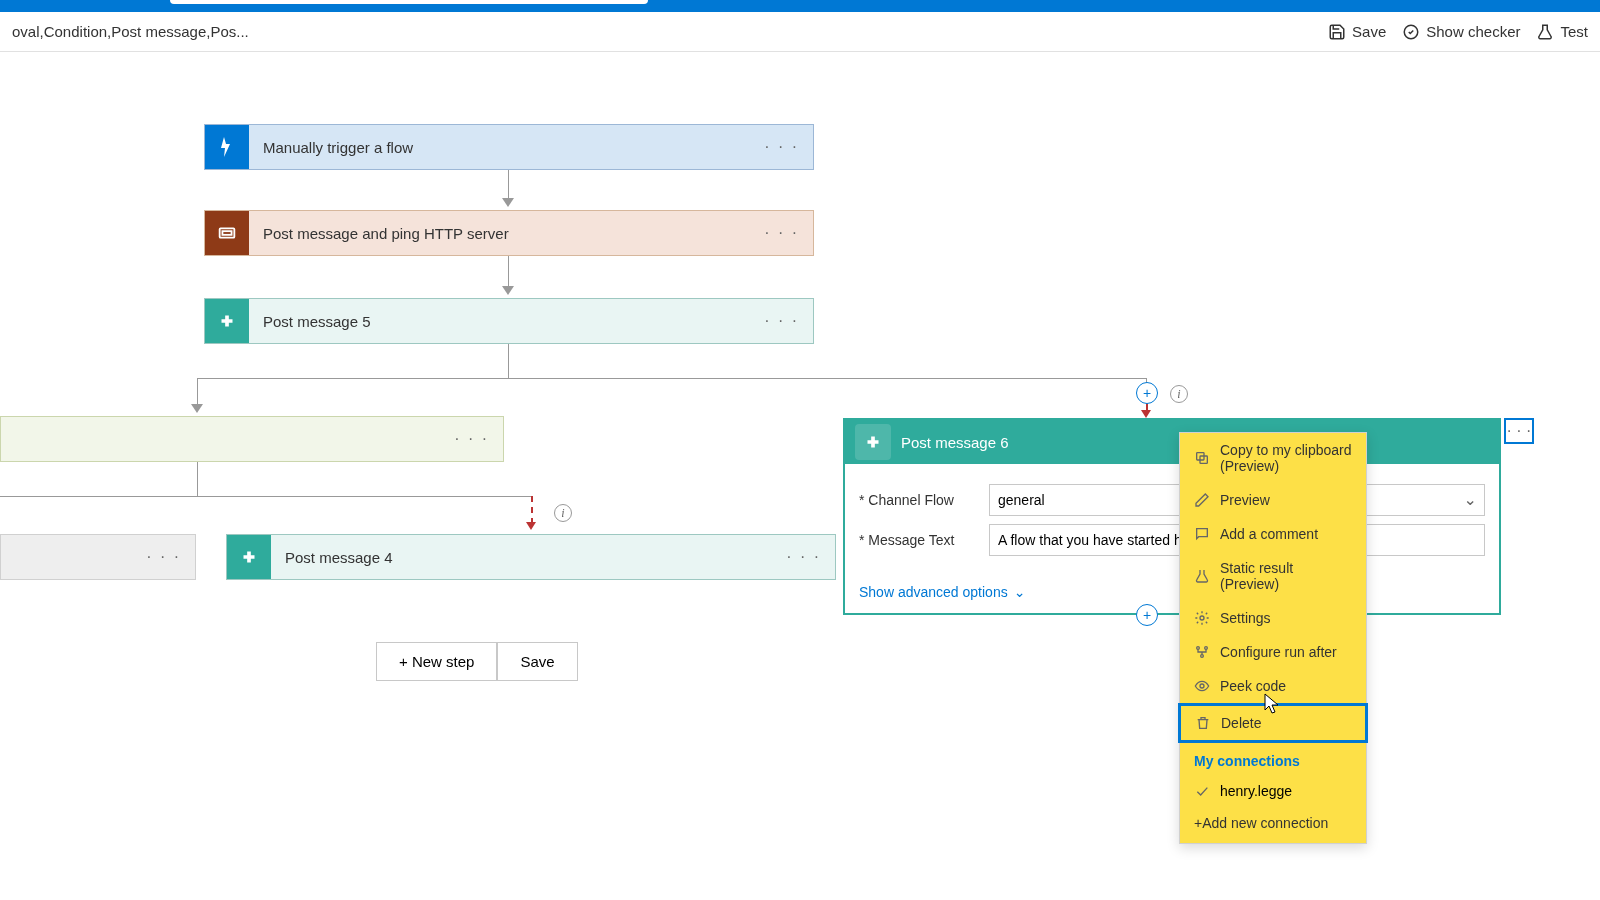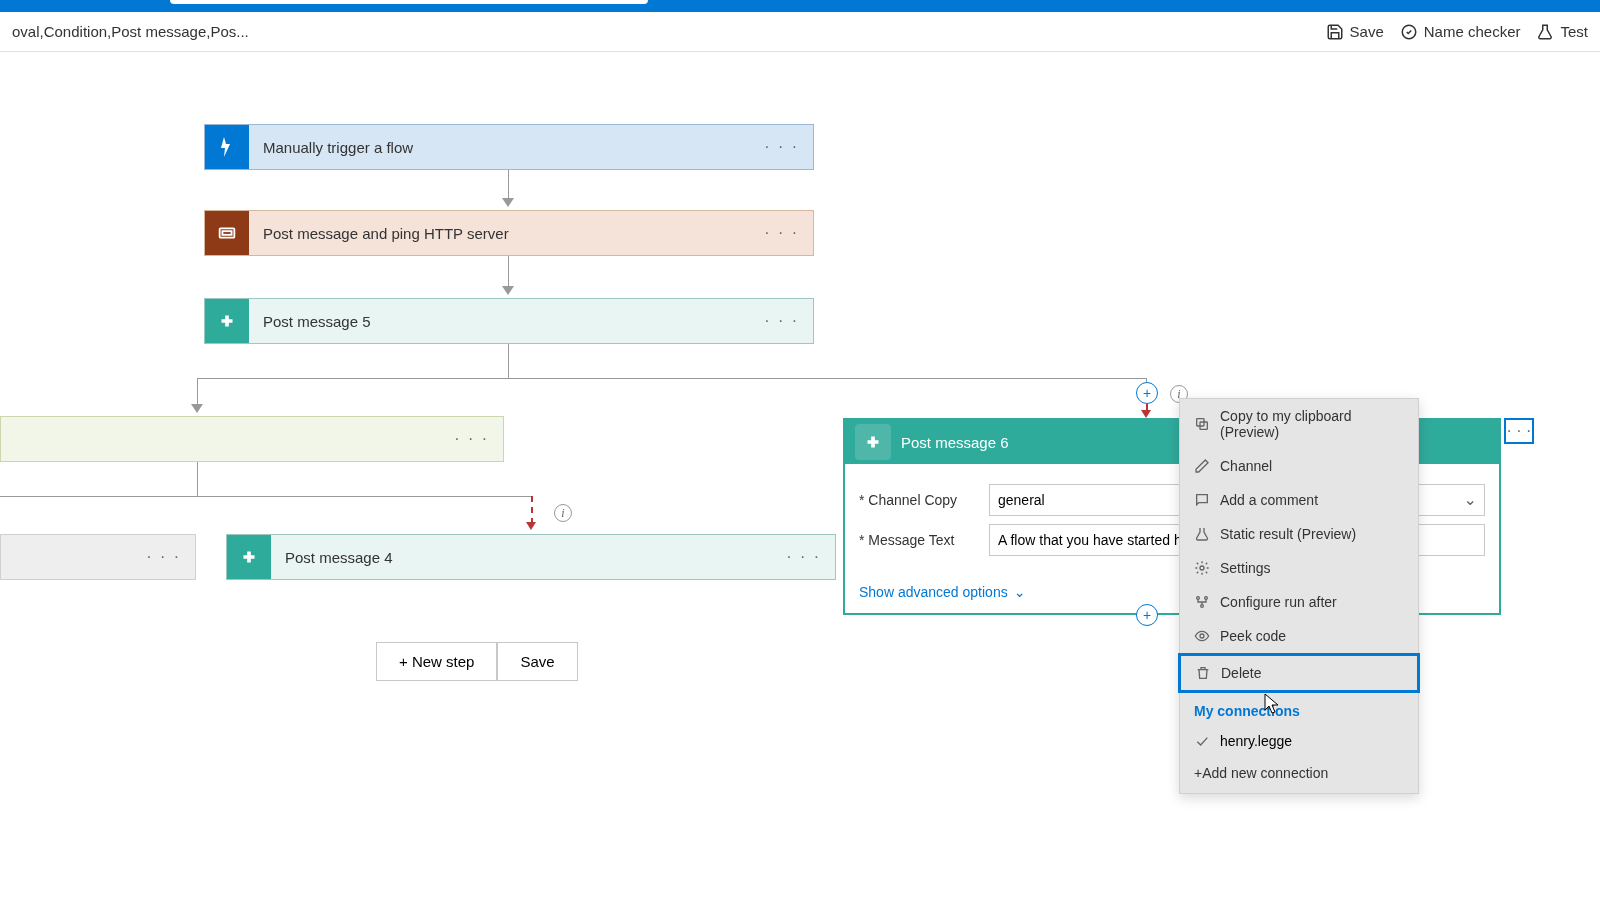--- a/index.html
+++ b/index.html
@@ -37,21 +37,21 @@
   .exp-dots-btn { position: absolute; right: -35px; top: -2px; width: 30px; height: 26px; border: 2px solid #0078d4; display: flex; align-items: center; justify-content: center; color: #666; cursor: pointer; background: #fff; }
   .exp-body { padding: 12px 14px; }
   .form-row { display: flex; align-items: center; margin: 8px 0; }
   .form-label { width: 130px; font-size: 14px; color: #333; }
   .req { color: #333; }
   .form-input-wrap { flex: 1; position: relative; }
   .form-input { width: 100%; height: 32px; border: 1px solid #c8c8c8; padding: 0 8px; font-size: 14px; }
   .form-dropdown-arrow { position: absolute; right: 8px; top: 6px; color: #666; }
   .adv-opts { color: #0078d4; font-size: 14px; cursor: pointer; display: inline-flex; align-items: center; gap: 6px; margin-top: 20px; }
 
-  .context-menu { position: absolute; left: 1179px; top: 346px; width: 240px; background: #e5e5e5; border: 1px solid #d0d0d0; box-shadow: 0 4px 12px rgba(0,0,0,0.15); z-index: 10; }
+  .context-menu { position: absolute; left: 1179px; top: 380px; width: 188px; background: #fde047; border: 1px solid #d0d0d0; box-shadow: 0 4px 12px rgba(0,0,0,0.15); z-index: 10; }
   .menu-item { display: flex; align-items: center; gap: 10px; padding: 9px 14px; font-size: 14px; color: #333; cursor: pointer; }
   .menu-item svg { width: 16px; height: 16px; flex-shrink: 0; }
   .menu-delete { border: 3px solid #0078d4; margin: 0 -2px; }
   .menu-section { padding: 10px 14px 6px; font-size: 14px; color: #0078d4; font-weight: 600; }
   .menu-conn { padding: 8px 14px; font-size: 14px; display: flex; align-items: center; gap: 10px; }
   .menu-add { padding: 8px 14px 12px; font-size: 14px; color: #333; cursor: pointer; }
 
   .btn-pair { position: absolute; left: 376px; top: 590px; display: flex; }
   .footer-btn { border: 1px solid #c8c8c8; background: #fff; padding: 10px 22px; font-size: 15px; cursor: pointer; }
 
@@ -83,21 +83,21 @@
           <polyline points="17 21 17 13 7 13 7 21"></polyline>
           <polyline points="7 3 7 8 15 8"></polyline>
         </svg>
       <span>Save</span>
     </button>
     <button class="header-btn">
       <svg viewBox="0 0 24 24" fill="none" stroke="#333" stroke-width="2">
           <circle cx="12" cy="12" r="9"></circle>
           <path d="M9 12l2 2 4-4"></path>
         </svg>
-      <span>Name checker</span>
+      <span>Show checker</span>
     </button>
     <button class="header-btn">
       <svg viewBox="0 0 24 24" fill="none" stroke="#333" stroke-width="2">
           <path d="M9 3v6l-5 9a2 2 0 0 0 2 3h12a2 2 0 0 0 2-3l-5-9V3"></path>
           <line x1="8" y1="3" x2="16" y2="3"></line>
         </svg>
       <span>Test</span>
     </button>
   </div>
 </div>
@@ -160,21 +160,21 @@
       <div class="flow-ico" style="display:flex;align-items:center;justify-content:center;">
         <svg viewBox="0 0 24 24" width="22" height="22" fill="#fff">
             <path d="M6 10h12v4H6z M10 6h4v12h-4z"></path>
           </svg>
       </div>
       <div class="exp-title">Post message 6</div>
     </div>
     <div class="exp-dots-btn">· · ·</div>
     <div class="exp-body">
       <div class="form-row">
-        <div class="form-label"><span class="req">* </span><span>Channel Copy</span></div>
+        <div class="form-label"><span class="req">* </span><span>Channel Flow</span></div>
         <div class="form-input-wrap">
           <input class="form-input" value="general" style="">
           <span class="form-dropdown-arrow">⌄</span>
         </div>
       </div>
       <div class="form-row">
         <div class="form-label"><span class="req">* </span><span>Message Text</span></div>
         <div class="form-input-wrap">
           <input class="form-input" value="A flow that you have started has" style="">
         </div>
@@ -191,21 +191,21 @@
       <svg viewBox="0 0 24 24" fill="none" stroke="#666" stroke-width="2">
           <rect x="9" y="9" width="11" height="11" rx="1"></rect>
           <rect x="4" y="4" width="11" height="11" rx="1"></rect>
         </svg>
       <span>Copy to my clipboard (Preview)</span>
     </div>
     <div class="menu-item">
       <svg viewBox="0 0 24 24" fill="none" stroke="#666" stroke-width="2">
           <path d="M17 3l4 4L7 21H3v-4z"></path>
         </svg>
-      <span>Channel</span>
+      <span>Preview</span>
     </div>
     <div class="menu-item">
       <svg viewBox="0 0 24 24" fill="none" stroke="#666" stroke-width="2">
           <path d="M4 4h16v12H7l-3 3z"></path>
         </svg>
       <span>Add a comment</span>
     </div>
     <div class="menu-item">
       <svg viewBox="0 0 24 24" fill="none" stroke="#666" stroke-width="2">
           <path d="M9 3v6l-5 9a2 2 0 0 0 2 3h12a2 2 0 0 0 2-3l-5-9V3"></path>

